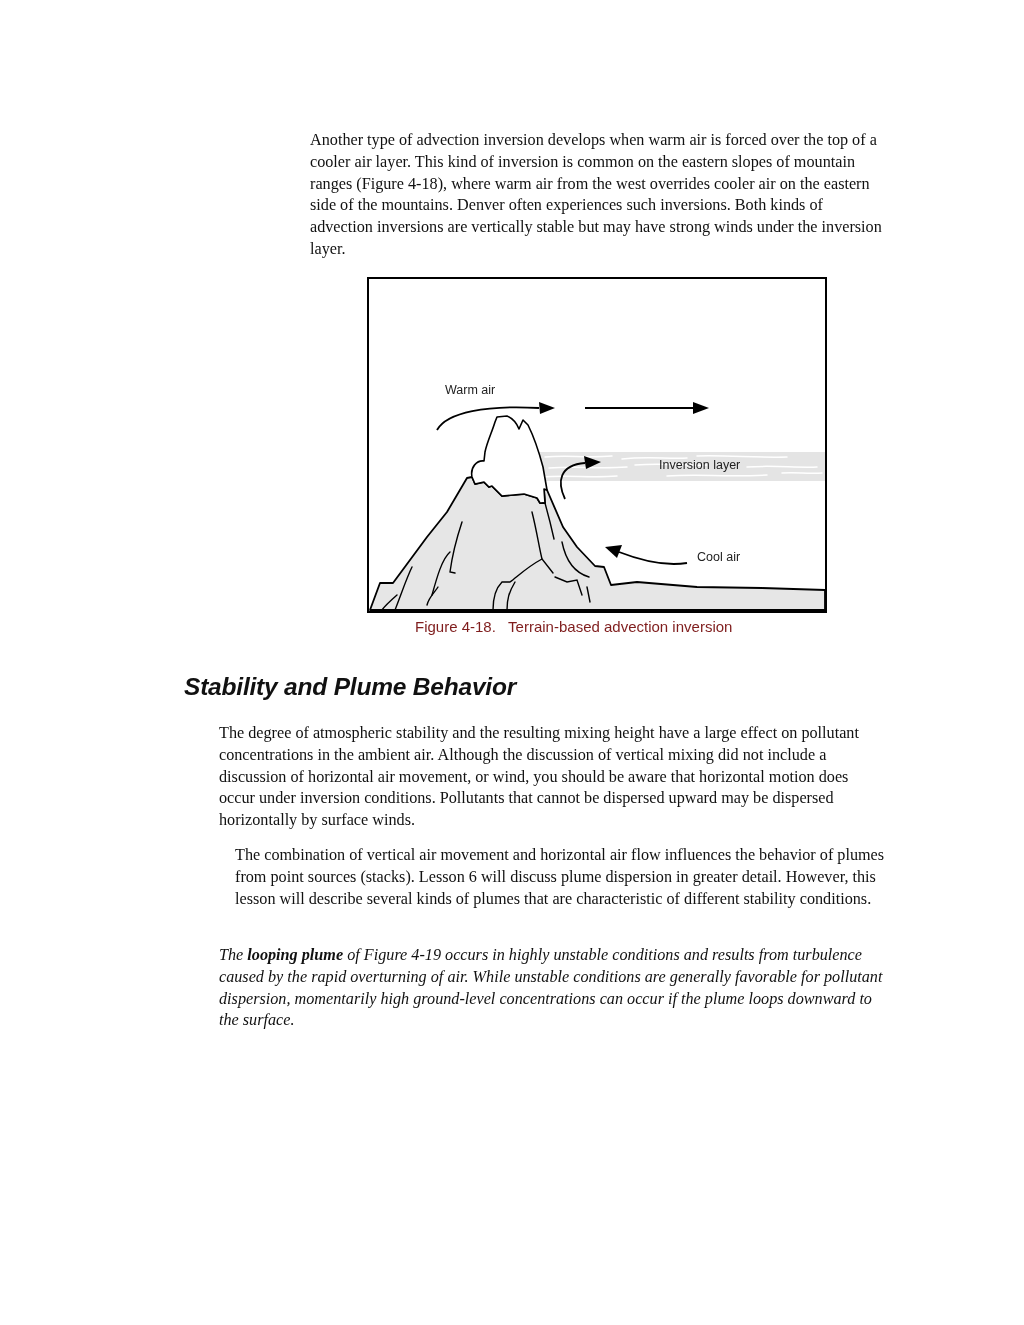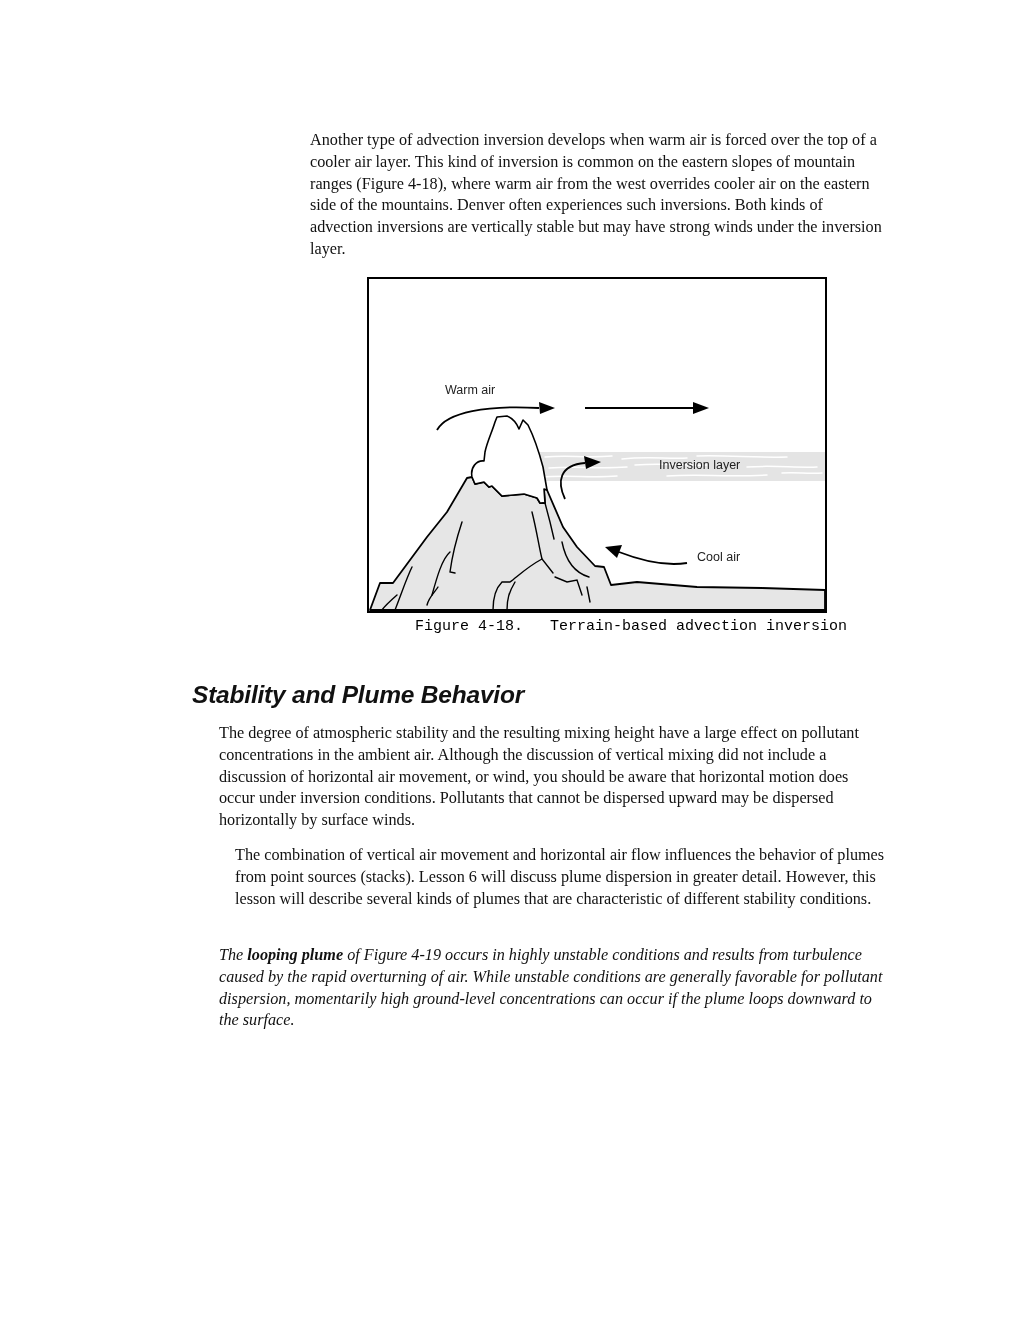--- a/index.html
+++ b/index.html
@@ -3,22 +3,22 @@
 <meta charset="utf-8">
 <style>
   html, body { margin: 0; padding: 0; background: #ffffff; }
   body { width: 1024px; height: 1325px; position: relative; overflow: hidden; color: #111; }
   .serif { font-family: "Liberation Serif", "DejaVu Serif", serif; font-size: 16.2px; line-height: 21.8px; }
   .para { position: absolute; margin: 8px; }
   #intro { left: 302px; top: 122px; width: 575px; }
   #figure { position: absolute; left: 367px; top: 277px; width: 460px; height: 264px; }
   #figure svg { display: block; }
   .fig-label { font-family: "Liberation Sans", "DejaVu Sans", sans-serif; font-size: 12.5px; fill: #222; }
-  #caption { position: absolute; left: 415px; top: 618px; font-family: Liberation Mono, monospace; font-size: 15px; color: #000000; white-space: pre; }
-  #heading { position: absolute; left: 181px; top: 670px; margin: 11px; font-family: "Liberation Sans", "DejaVu Sans", sans-serif; font-size: 24.5px; font-weight: bold; font-style: italic; color: #111; letter-spacing: -0.2px; }
+  #caption { position: absolute; left: 415px; top: 618px; font-family: Liberation Sans, sans-serif; font-size: 15px; color: #7f1d1d; white-space: pre; }
+  #heading { position: absolute; left: 181px; top: 670px; margin: 3px; font-family: "Liberation Sans", "DejaVu Sans", sans-serif; font-size: 24.5px; font-weight: bold; font-style: italic; color: #111; letter-spacing: -0.2px; }
   #p1 { left: 211px; top: 715px; width: 668px; }
   #p2 { left: 227px; top: 837px; width: 668px; }
   #p3 { left: 211px; top: 937px; width: 668px; font-style: italic; }
   b { font-weight: bold; }
 </style>
 </head>
 <body>
 
 <p id="intro" class="para serif">Another type of advection inversion develops when warm air is forced over the top of a cooler air layer. This kind of inversion is common on the eastern slopes of mountain ranges (Figure 4-18), where warm air from the west overrides cooler air on the eastern side of the mountains. Denver often experiences such inversions. Both kinds of advection inversions are vertically stable but may have strong winds under the inversion layer.</p>
 

